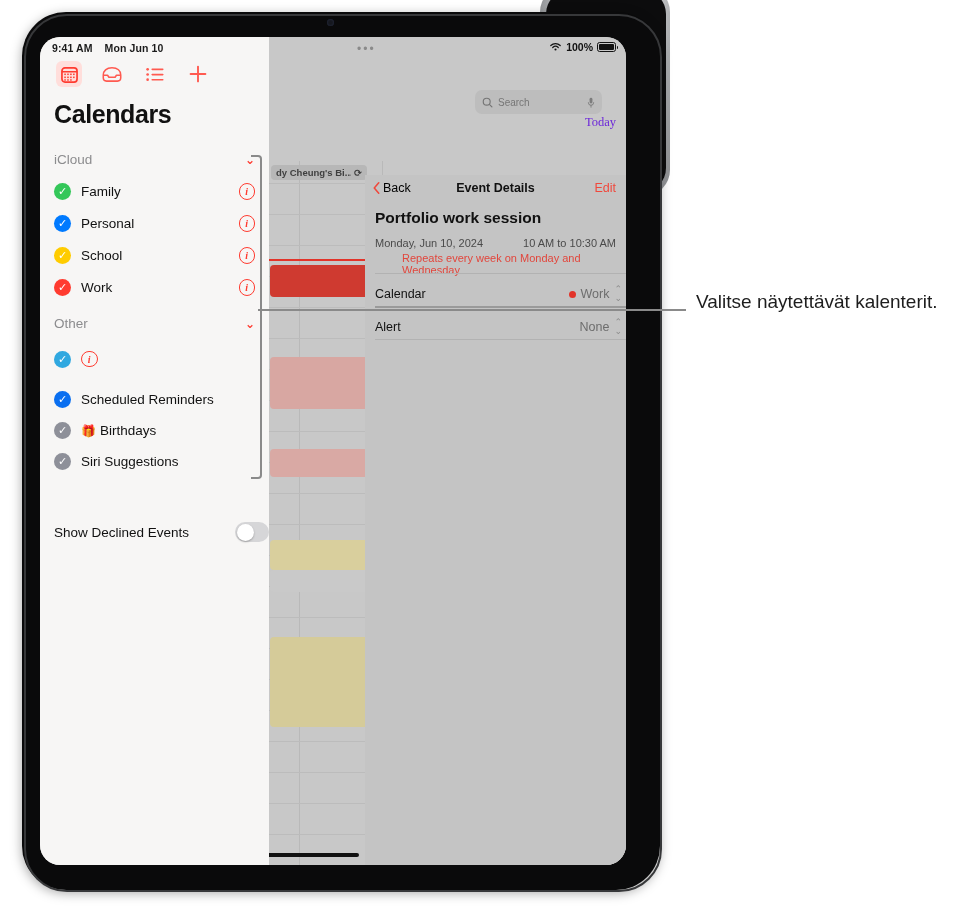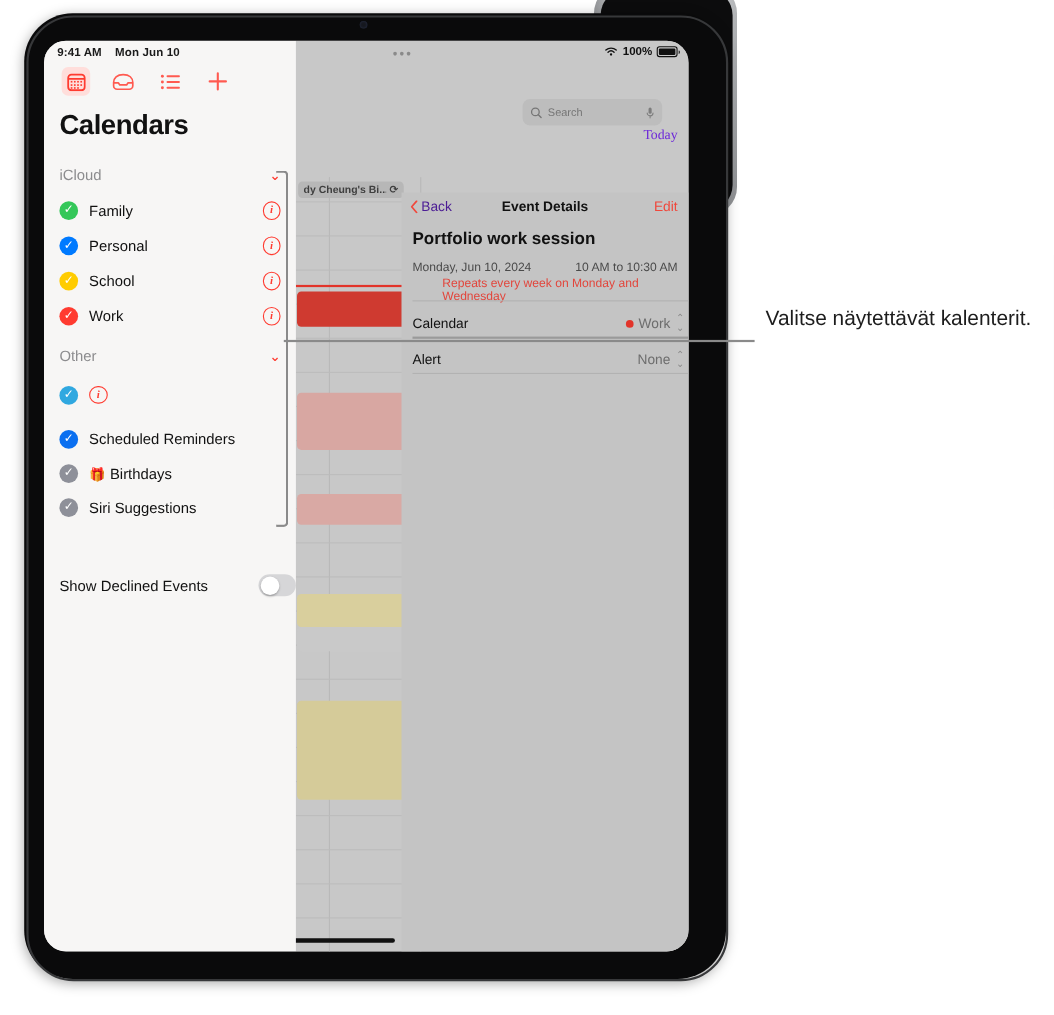--- a/index.html
+++ b/index.html
@@ -109,21 +109,21 @@
       border-radius:4px;display:flex;align-items:center;padding:0 5px;box-sizing:border-box;
       font-size:9.5px;font-weight:700;color:#3f3f3f;gap:3px;}
   #allday .t{flex:1;overflow:hidden;white-space:nowrap;}
   #nowline{position:absolute;left:0;top:222px;width:113px;height:1.6px;background:#e2342a;}
   .ev{position:absolute;border-radius:4px;}
   .ev .rep{position:absolute;right:4px;top:3px;font-size:9px;}
 
   
   #detail{position:absolute;left:325px;top:138px;width:261px;height:690px;background:#c4c4c4;}
   #detail-nav{position:absolute;left:0;top:0;width:261px;height:28px;}
-  #back{position:absolute;left:8px;top:6px;font-size:12.5px;color:#4c1d95;display:flex;
+  #back{position:absolute;left:8px;top:6px;font-size:12.5px;color:#000000;display:flex;
       align-items:center;gap:3px;}
   #detail-title{position:absolute;left:0;top:6px;width:261px;text-align:center;font-size:12.5px;
       font-weight:700;color:#111;}
   #edit{position:absolute;right:10px;top:6px;font-size:12.5px;color:#f0483c;}
   #ev-title{position:absolute;left:10px;top:34px;font-size:15.5px;font-weight:700;color:#111;}
   #ev-when{position:absolute;left:10px;top:62px;width:241px;display:flex;justify-content:space-between;
       font-size:11px;color:#4a4a4a;}
   #ev-repeat{position:absolute;left:10px;top:77px;font-size:11px;color:#e2463c;padding-left:27px;}
   .d-sep{position:absolute;left:10px;width:251px;height:1px;background:#b2b2b2;}
   .d-row{position:absolute;left:10px;width:247px;display:flex;align-items:center;
@@ -134,21 +134,21 @@
   .upd{font-size:9px;color:#8b8b8b;line-height:1;}
   #delete-event{position:absolute;left:0;bottom:14px;width:261px;text-align:center;font-size:12.5px;
       color:#e0453b;}
   #home-ind{position:absolute;left:152px;bottom:8px;width:167px;height:4.5px;border-radius:3px;
       background:#111;}
 
   
   #bracket{position:absolute;left:251px;top:155px;width:9px;height:320px;
       border:2px solid #8a8a8a;border-left:none;border-radius:0 4px 4px 0;}
   #leader{position:absolute;left:258px;top:309px;width:428px;height:2px;background:#8a8a8a;}
-  #callout{position:absolute;left:696px;top:276px;width:256px;font-size:19px;color:#1d1d1d;
+  #callout{position:absolute;left:696px;top:288px;width:256px;font-size:19px;color:#1d1d1d;
       line-height:27px;}
 </style>
 </head>
 <body>
 
 <div id="back-device"></div>
 <div id="back-device-inner"></div>
 <div class="side-btn" style="top:66px;height:22px;"></div>
 <div class="side-btn" style="top:96px;height:22px;"></div>
 

